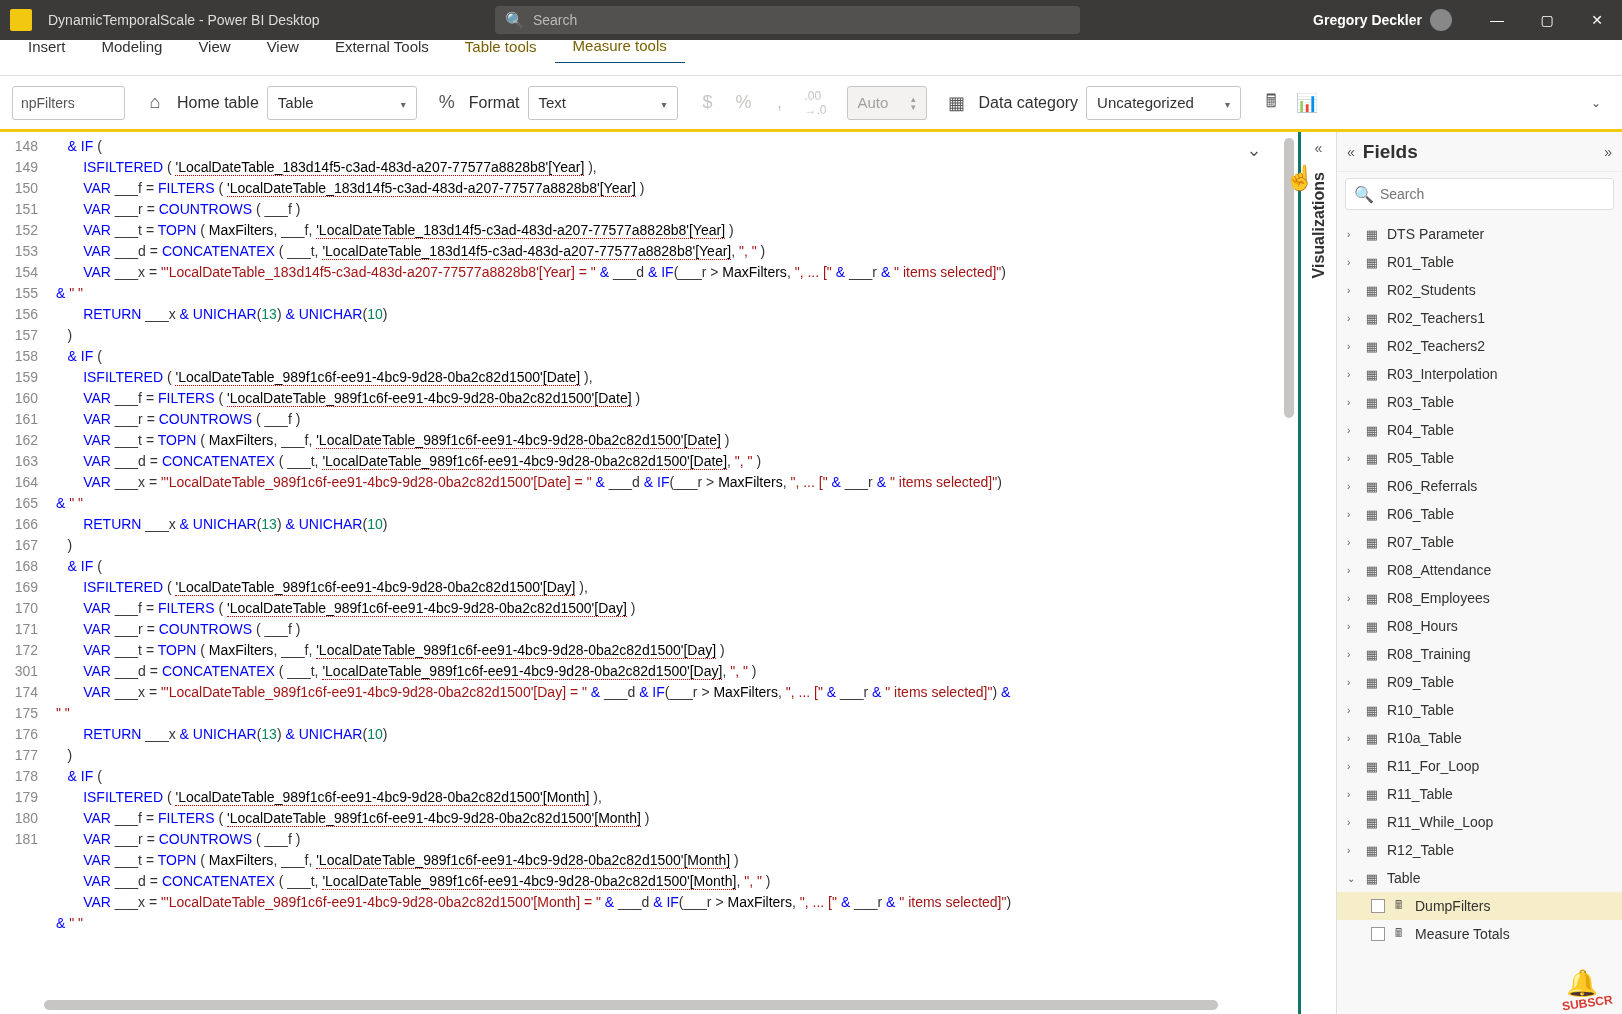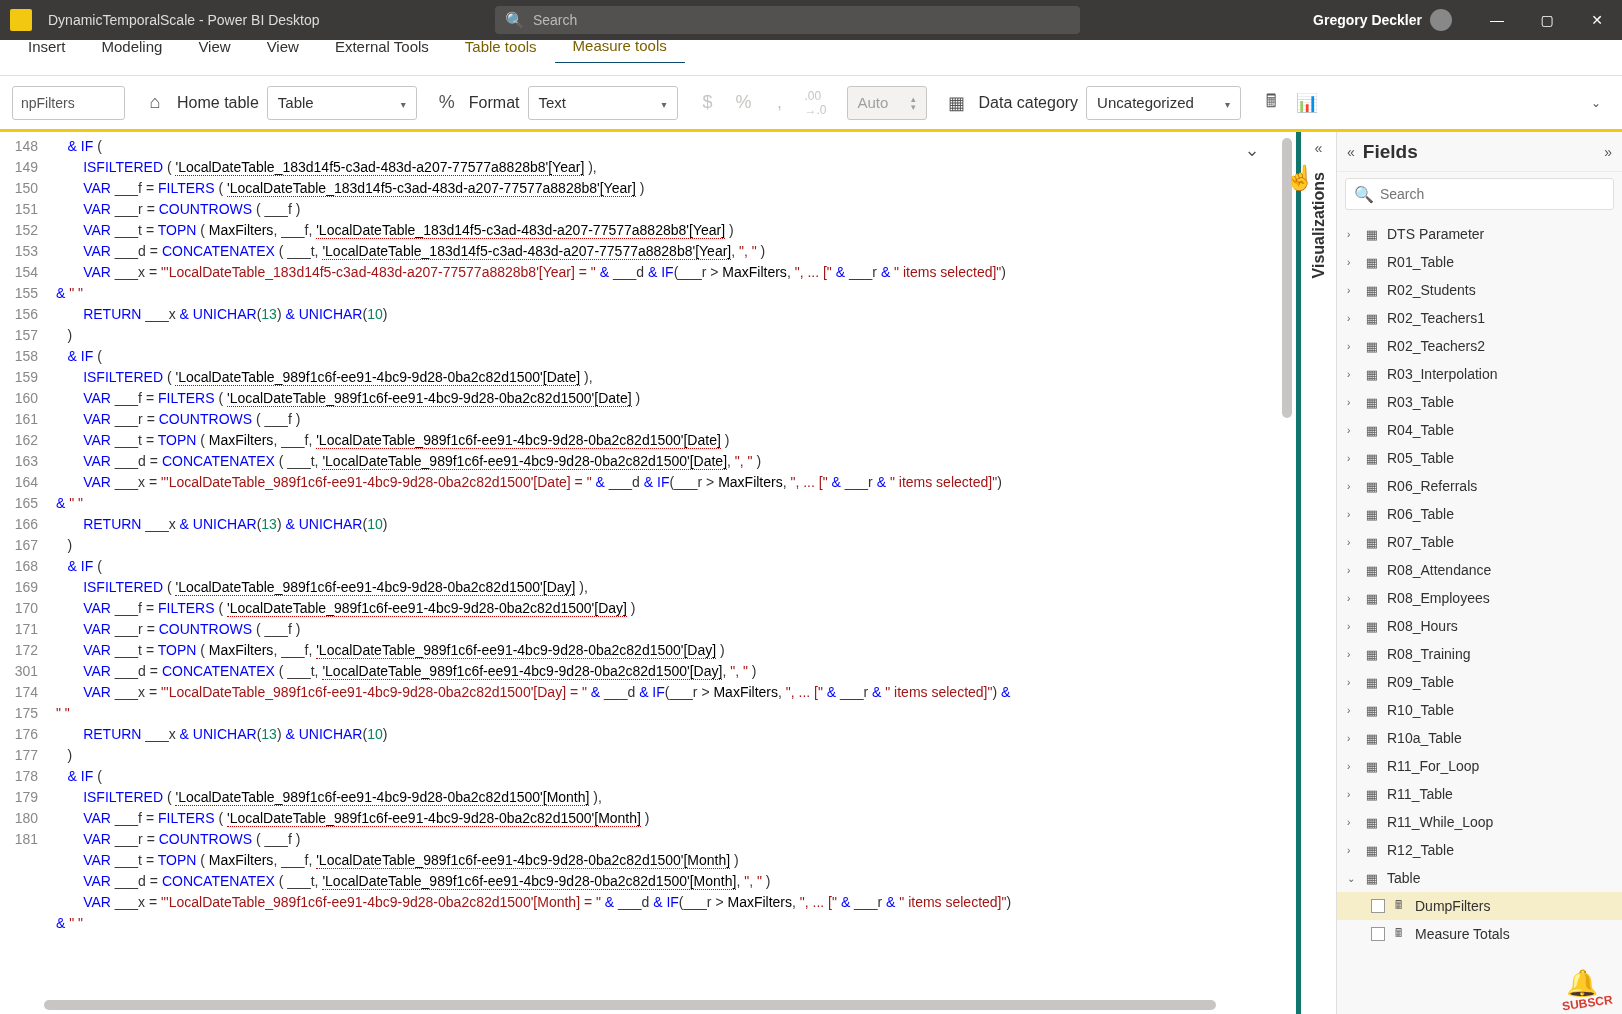--- a/index.html
+++ b/index.html
@@ -34,21 +34,21 @@
   .sel.disabled { background:#f3f2f1; color:#a19f9d;margin-left:9px;}
   .ribbon .lab { font-size:16px; color:#323130;}
   .ic { width:28px; height:28px; display:flex; align-items:center; justify-content:center; font-size:18px; color:#555; cursor:pointer;}
   .ic.dis { color:#c8c6c4; }
   .chev::after { content:"▾"; font-size:10px; color:#666;}
 
   
   .main { display:flex; height: calc(1014px - 40px - 36px - 56px); position: relative;}
 
   
-  .codewrap { flex:1; display:flex; min-width:0; position:relative; background:#fff; border-right:5px solid #0f766e;}
+  .codewrap { flex:1; display:flex; min-width:0; position:relative; background:#fff; border-right:3px solid #0f766e;}
   .gutter { width: 44px; background:#fff; color:#888; text-align:right; padding: 4px 6px 4px 0; font-family: Consolas, monospace; font-size:14px; line-height:21px; user-select:none;}
   .code { flex:1; padding: 4px 8px; font-family: Consolas, monospace; font-size:14px; line-height:21px; white-space:pre; color:#333; overflow:hidden; position:relative;}
   .kw { color:#0000ff; }
   .fn { color:#0000ff; }
   .id { color:#000; }
   .str { color:#a31515; }
   .ref { color:#000; border-bottom: 1px dotted #c00; }
   .num { color:#098658; }
 
   .codewrap .vscroll { position:absolute; right:2px; top:2px; width:14px; height: 320px; background:#fff;}

